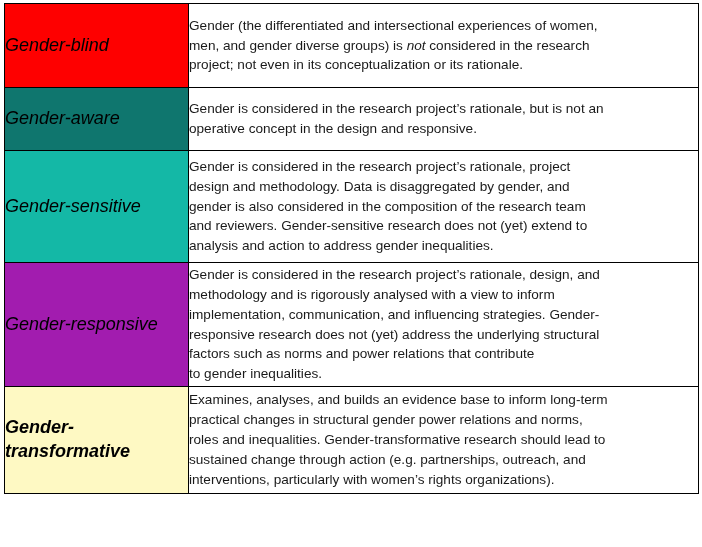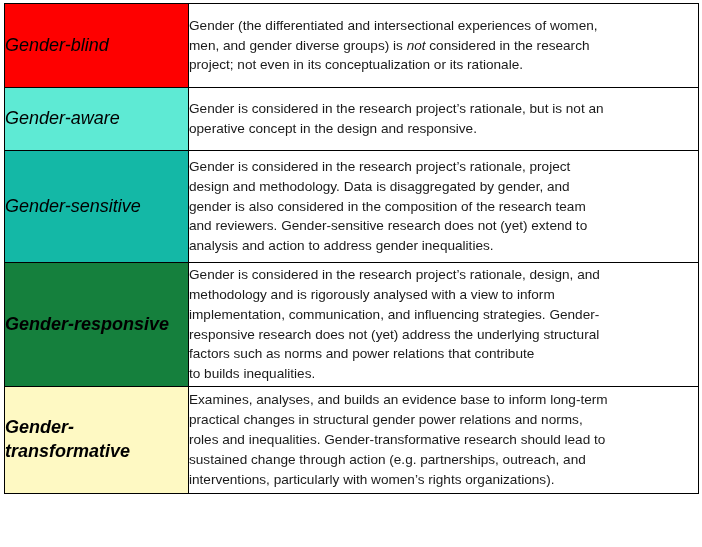--- a/index.html
+++ b/index.html
@@ -57,23 +57,23 @@
     background: #ffffff;
     vertical-align: middle;
   }
   .desc-cell .line {
     display: block;
     white-space: nowrap;
   }
   .desc-cell em {
   }
   .r1 .level-cell { background: #FE0000; }
-  .r2 .level-cell { background: #5eead4; }
+  .r2 .level-cell { background: #0f766e; }
   .r3 .level-cell { background: #14b8a6; }
-  .r4 .level-cell { background: #15803d; font-weight: bold; }
+  .r4 .level-cell { background: #a21caf; }
   .r5 .level-cell { background: #fef9c3; font-weight: bold; }
 
   .r1 td { height: 83px; }
   .r2 td { height: 62px; }
   .r3 td { height: 111px; }
   .r4 td { height: 123px; }
   .r5 td { height: 106px; }
 </style>
 </head>
 <body>
@@ -111,21 +111,21 @@
       </tr>
 
       <tr class="r4">
         <td class="level-cell">Gender-responsive</td>
         <td class="desc-cell">
           <span class="line">Gender is considered in the research project’s rationale, design, and</span>
           <span class="line">methodology and is rigorously analysed with a view to inform</span>
           <span class="line">implementation, communication, and influencing strategies. Gender-</span>
           <span class="line">responsive research does not (yet) address the underlying structural</span>
           <span class="line">factors such as norms and power relations that contribute</span>
-          <span class="line">to builds inequalities.</span>
+          <span class="line">to gender inequalities.</span>
         </td>
       </tr>
 
       <tr class="r5">
         <td class="level-cell">
           <span class="line">Gender-</span>
           <span class="line">transformative</span>
         </td>
         <td class="desc-cell">
           <span class="line">Examines, analyses, and builds an evidence base to inform long-term</span>

